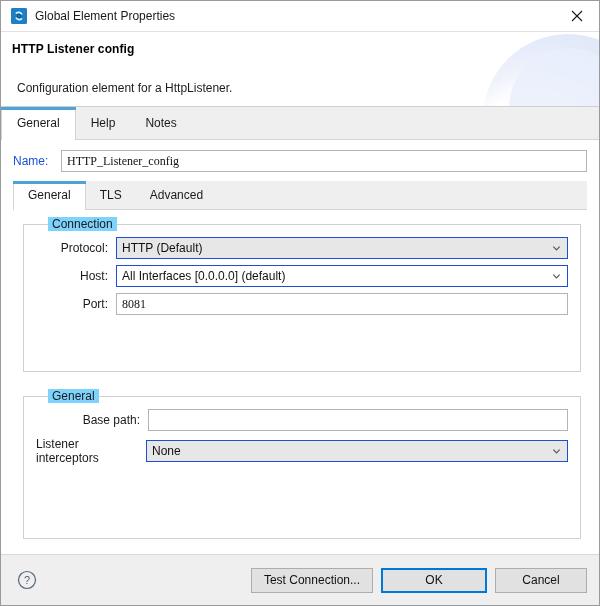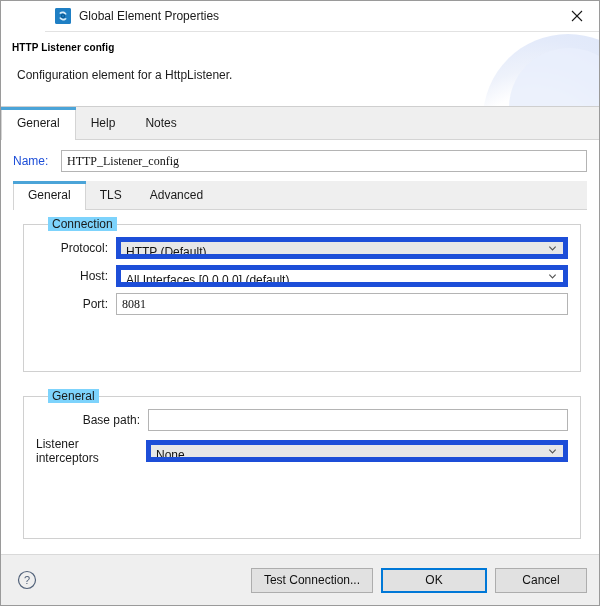--- a/index.html
+++ b/index.html
@@ -24,21 +24,20 @@
   }
 
   
   .titlebar {
     position: relative;
     height: 30px;
     background: #ffffff;
     border-bottom: 1px solid #e2e2e2;
     display: flex;
     align-items: center;
-    margin-left: 44px;
   }
   .title-icon {
     width: 16px;
     height: 16px;
     margin-left: 10px;
     margin-right: 8px;
     border-radius: 2px;
     background: #1f7fc4;
     position: relative;
     flex: 0 0 auto;
@@ -88,24 +87,24 @@
     border-radius: 50%;
     background: #e9eefb;
     opacity: .85;
   }
   .banner-inner {
     position: relative;
     z-index: 2;
     padding: 10px 0 0 11px;
   }
   .banner-title {
-    font-size: 10px;
+    font-size: 12px;
     font-weight: bold;
     color: #000000;
-    margin-bottom: 15px;
+    margin-bottom: 25px;
     letter-spacing: .1px;
   }
   .banner-sub {
     font-size: 12px;
     color: #1c1c1c;
     padding-left: 5px;
   }
 
   
   .outer-tabs {
@@ -238,21 +237,21 @@
     flex: 0 0 auto;
   }
   .conn-label { width: 72px; }
   .gen-label-base { width: 104px; }
   .gen-label-int  { width: 104px; text-align: left; padding-right: 6px;}
   .field-ctl { flex: 1 1 auto; position: relative; }
 
   .combo {
     box-sizing: border-box;
     height: 22px;
-    border: 5px solid #1d4ed8;
+    border: 1px solid #1d4ed8;
     background: #e7e7e7;
     font-size: 12px;
     color: #111111;
     line-height: 20px;
     padding: 0 22px 0 5px;
     position: relative;
     cursor: pointer;
     white-space: nowrap;
     overflow: hidden;
   }

